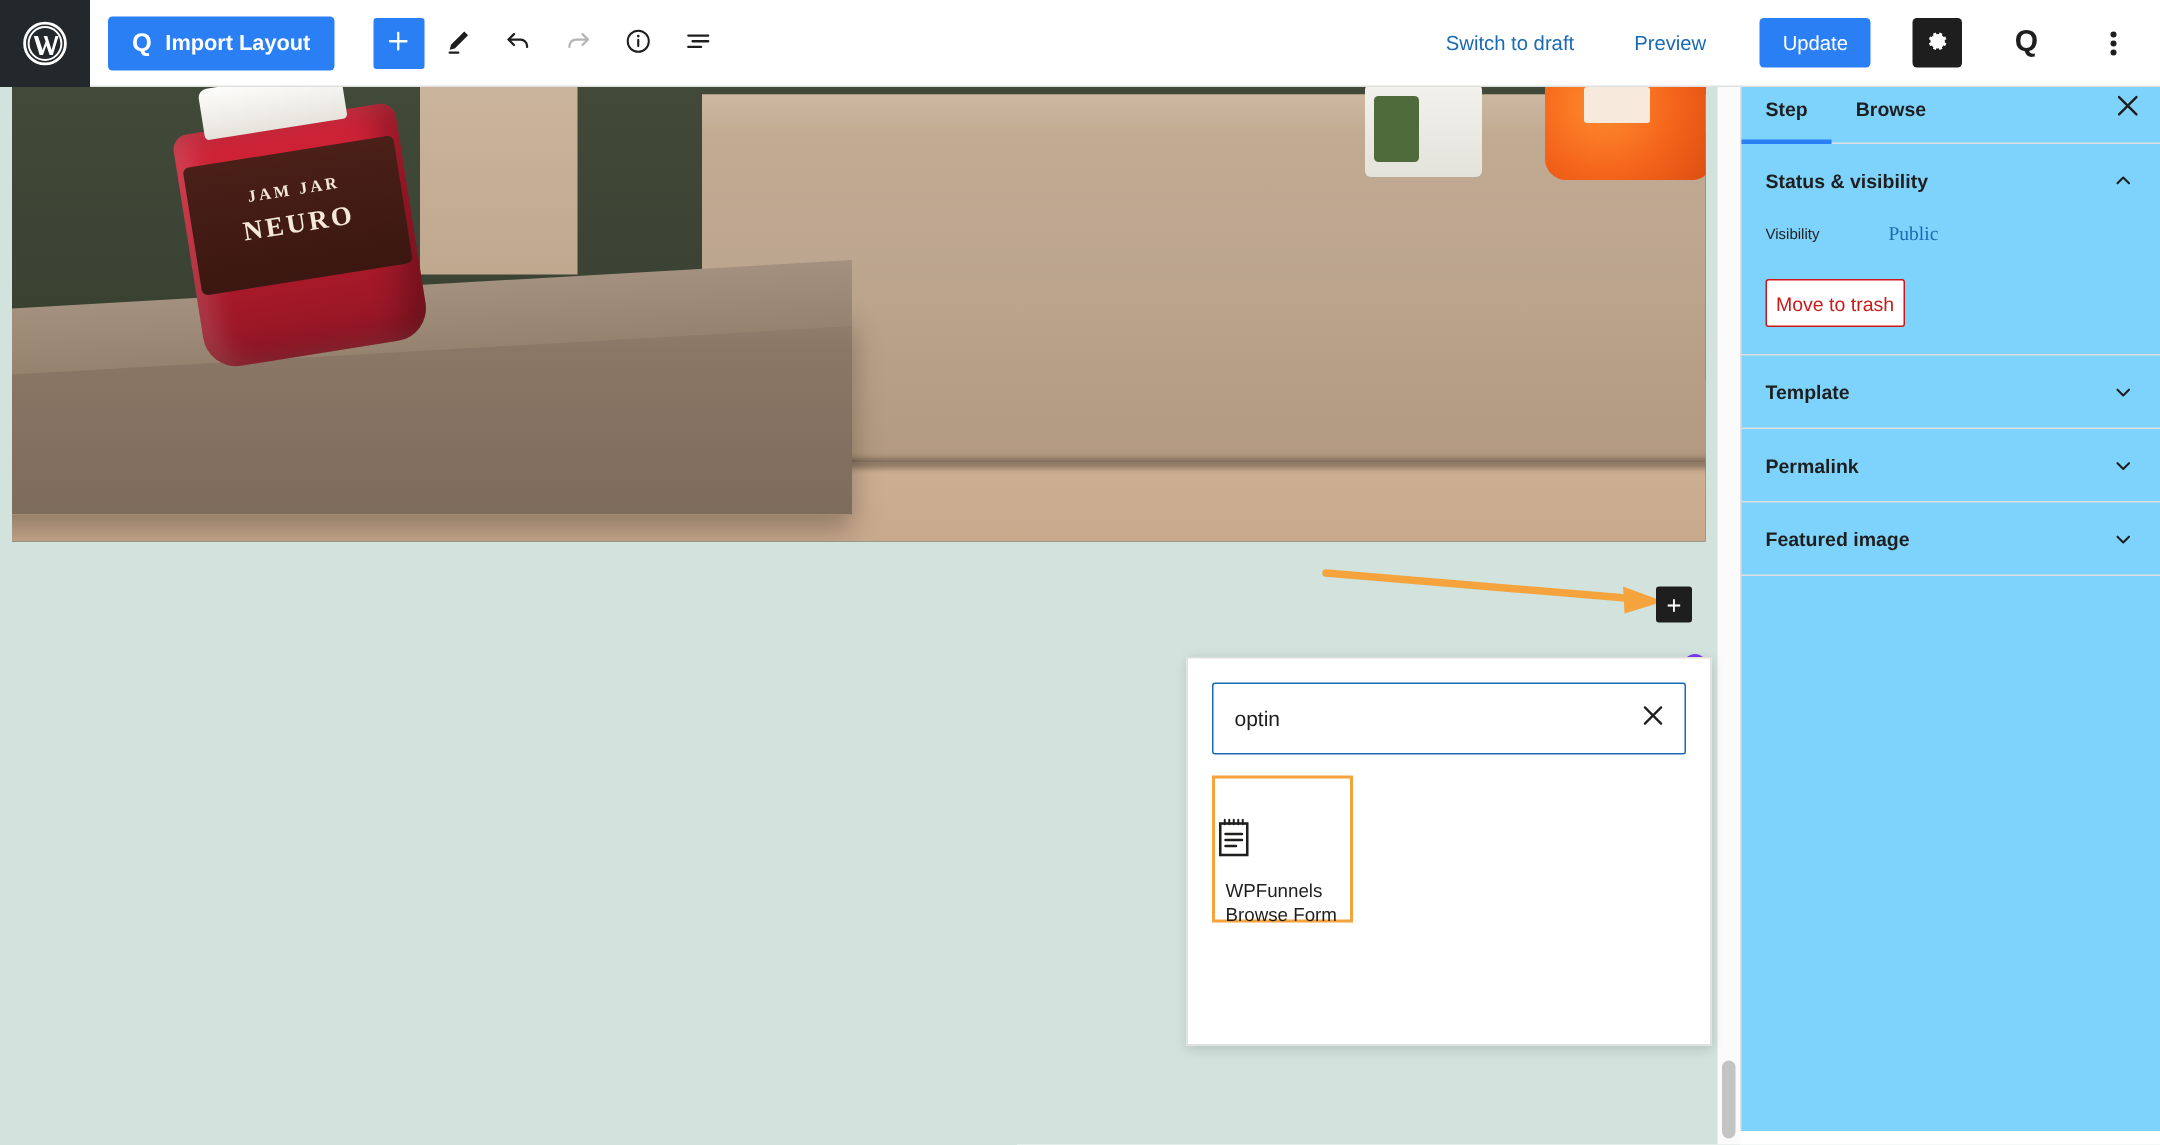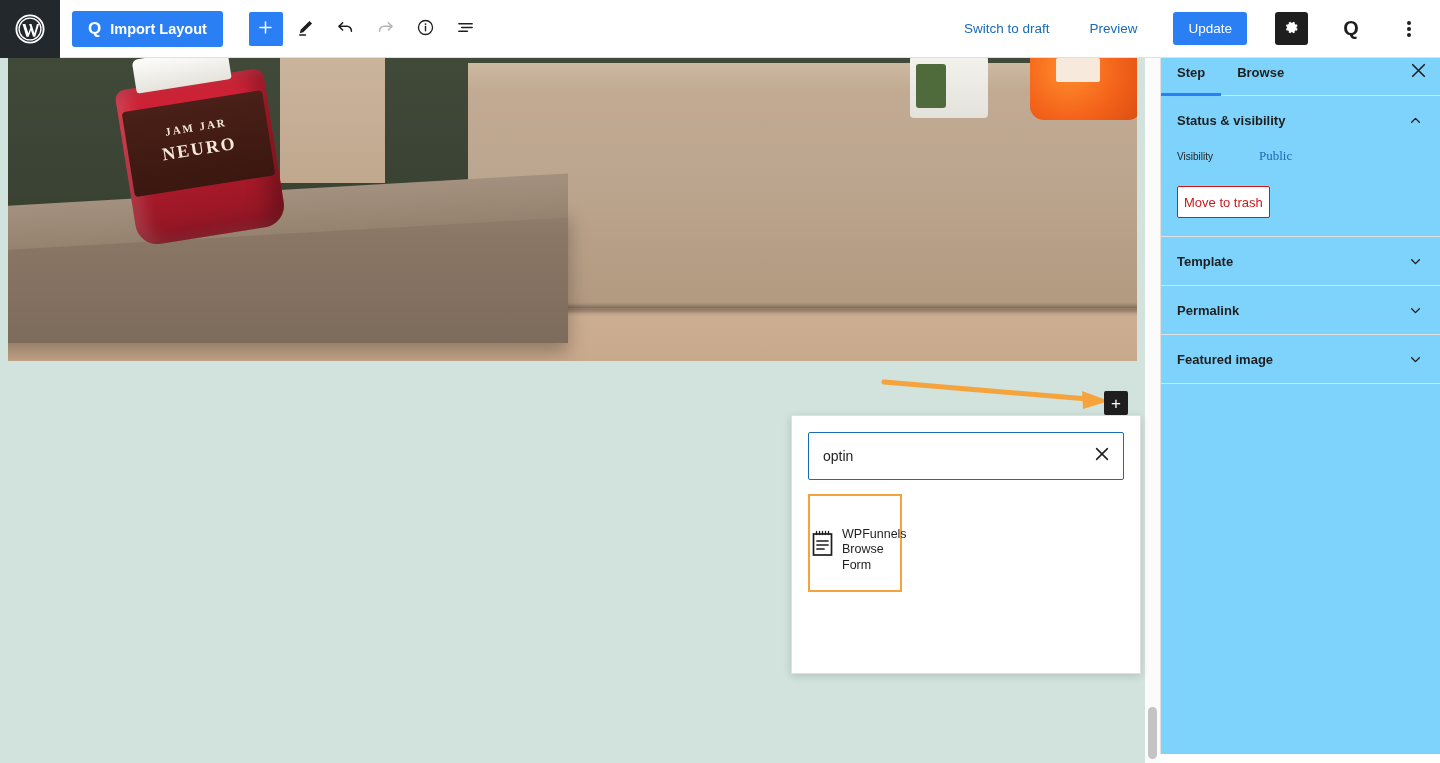--- a/index.html
+++ b/index.html
@@ -231,21 +231,21 @@
   }
   .editor-scrollbar .thumb {
     position: absolute; left: 3px; bottom: 4px;
     width: 9px; height: 52px; border-radius: 5px;
     background: #c4c4c4;
   }
 
   
   .inserter {
     position: absolute;
-    left: 791px; top: 357px;
+    left: 791px; top: 380px;
     width: 350px; height: 259px;
     background: #fff;
     border: 1px solid #e0e0e0;
     box-shadow: 0 2px 8px rgba(0,0,0,.14);
     z-index: 30;
     display: flex; flex-direction: column;
   }
   .ins-search-wrap { padding: 16px 16px 0 16px; }
   .ins-search {
     position: relative;
@@ -273,23 +273,23 @@
     width: 26px; height: 26px;
     border: none; background: none; cursor: pointer;
     display:flex; align-items:center; justify-content:center;
     color: #1e1e1e; font-size: 16px;
   }
   .ins-results { flex: 1; padding: 14px 16px 0 16px; }
   .block-card {
     width: 94px; height: 98px;
     border: 2px solid #f5a33c;
     background: #fff;
-    display: flex; flex-direction: row;
-    align-items: center; justify-content: flex-start;
-    padding-top: 14px;
+    display: flex; flex-direction: column;
+    align-items: flex-start; justify-content: flex-start;
+    padding-top: 26px;
     cursor: pointer;
   }
   .block-card .bc-icon { color: #1e1e1e; margin-bottom: 9px; }
   .block-card .bc-label {
     font-size: 12.5px; color: #1e1e1e; line-height: 1.25;
     text-align: left; width: 100%; padding-left: 7px;
     font-family: "Liberation Sans", sans-serif;
   }
   .browse-all {
     height: 48px; width: 100%;

